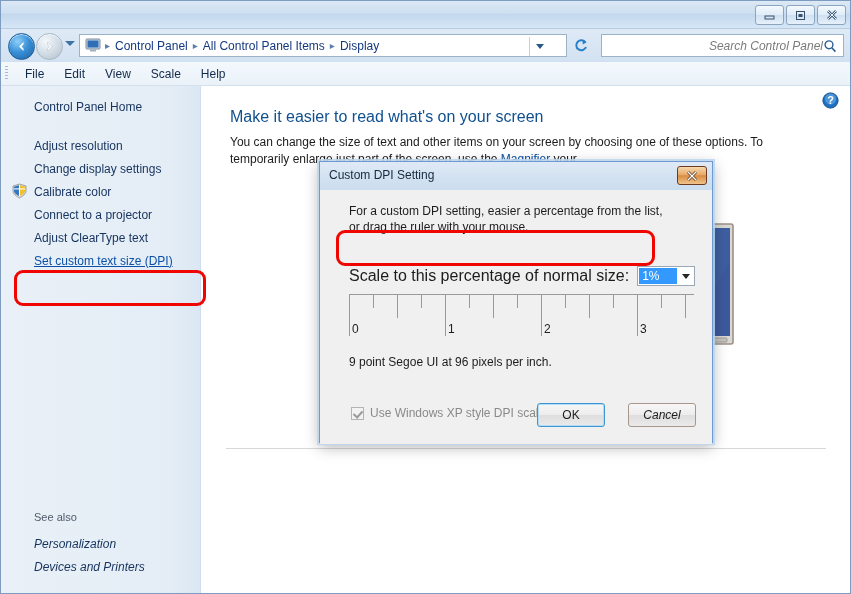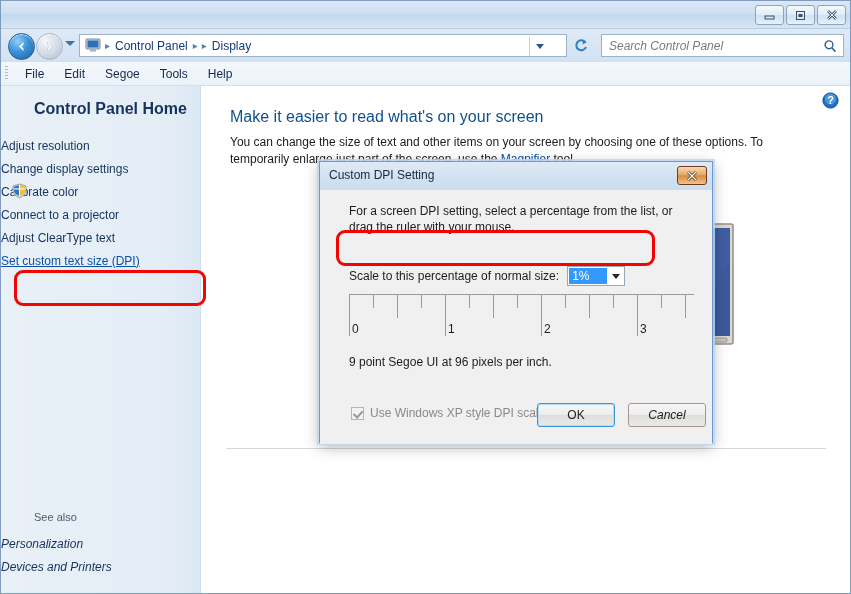--- a/index.html
+++ b/index.html
@@ -154,20 +154,21 @@
     display: flex;
     align-items: center;
   }
   .search-ph {
     flex: 1;
     font-size: 12px;
     font-style: italic;
     color: #7b7b7b;
     padding-left: 7px;
     white-space: nowrap;
+    text-align: right;
   }
   .search-icon { margin-right: 6px; }
 
   
   .menubar {
     position: absolute;
     left: 0; top: 61px;
     width: 851px;
     height: 24px;
     background: linear-gradient(to bottom, #f3f8fc 0%, #eaf2f9 100%);
@@ -198,36 +199,36 @@
     width: 200px;
     height: 509px;
     background: linear-gradient(to right, #e9f0f7 0%, #e4edf6 85%, #dbe7f3 100%);
     border-right: 1px solid #cfdded;
     box-sizing: border-box;
     overflow: hidden;
   }
   .sb-home {
     position: absolute;
     left: 33px; top: 14px;
-    font-size: 16px;
+    font-size: 12px;
     color: #16335e;
     cursor: default;
     white-space: nowrap;
-    font-weight: bold;
   }
   .sb-list {
     position: absolute;
     left: 0; top: 48px;
     width: 200px;
   }
   .sb-item {
     position: relative;
     height: 23px;
     display: flex;
     align-items: center;
+    padding-left: 33px;
     font-size: 12px;
     color: #16335e;
     cursor: default;
     white-space: nowrap;
     box-sizing: border-box;
   }
   .sb-item .shield {
     position: absolute;
     left: 11px;
     top: 3px;
@@ -404,21 +405,21 @@
     color: #1c1c1c;
     line-height: 16px;
   }
   .scale-row {
     position: absolute;
     left: 29px; top: 76px;
     display: flex;
     align-items: center;
   }
   .scale-label {
-    font-size: 12px;
+    font-size: 16px;
     color: #1c1c1c;
     white-space: nowrap;
   }
   .combo {
     margin-left: 8px;
     width: 58px;
     height: 20px;
     border: 1px solid #9aa7b4;
     background: #ffffff;
     box-sizing: border-box;
@@ -510,21 +511,21 @@
     transform: rotate(42deg);
   }
   .dlg-check-label {
     margin-left: 6px;
     font-size: 12px;
     color: #8a8a8a;
     white-space: nowrap;
   }
   .dlg-btn {
     position: absolute;
-    width: 78px;
+    width: 68px;
     height: 24px;
     border-radius: 3px;
     font-size: 12px;
     color: #1c1c1c;
     display: flex;
     align-items: center;
     justify-content: center;
     box-sizing: border-box;
     cursor: default;
     background: linear-gradient(to bottom, #f7f7f7 0%, #ededed 48%, #dedede 52%, #eaeaea 100%);
@@ -583,20 +584,21 @@
 
     <div class="addrbox">
       <svg width="16" height="15" viewBox="0 0 16 15" style="margin:0 2px 0 2px">
         <rect x="1" y="1" width="14" height="10" rx="1" fill="#c9d6e2" stroke="#7b8c9c" stroke-width="1"></rect>
         <rect x="2.5" y="2.5" width="11" height="7" fill="#2f6fb5"></rect>
         <rect x="5" y="11.5" width="6" height="2" fill="#9fb0c0"></rect>
       </svg>
       <span class="crumb-sep">▸</span>
       <span class="crumb">Control Panel</span>
       <span class="crumb-sep">▸</span>
+      <span class="crumb">All Control Panel Items</span>
       <span class="crumb-sep">▸</span>
       <span class="crumb">Display</span>
       <div class="addr-sep"></div>
       <div class="addr-dd"></div>
     </div>
 
     <div class="refresh">
       <svg width="16" height="16" viewBox="0 0 16 16">
         <path d="M12.5 4.5 A5 5 0 1 0 13 9" stroke="#2a7fc9" stroke-width="2" fill="none"></path>
         <path d="M9.5 2 L13.5 4.2 L9.8 6.4 Z" fill="#2a7fc9"></path>
@@ -609,22 +611,22 @@
         <circle cx="6" cy="5.8" r="3.9" fill="none" stroke="#2b5f96" stroke-width="1.4"></circle>
         <path d="M8.8 8.8 L12.4 12.6" stroke="#2b5f96" stroke-width="1.6" fill="none"></path>
       </svg>
     </div>
   </div>
 
   <div class="menubar">
     <div class="grip"></div>
     <span class="menu-item">File</span>
     <span class="menu-item">Edit</span>
-    <span class="menu-item">Segoe</span>
-    <span class="menu-item">Tools</span>
+    <span class="menu-item">View</span>
+    <span class="menu-item">Scale</span>
     <span class="menu-item">Help</span>
   </div>
 
   <div class="sidebar">
     <div class="sb-home">Control Panel Home</div>
 
     <div class="sb-list">
       <div class="sb-item">
         <span>Adjust resolution</span>
       </div>
@@ -670,21 +672,21 @@
       <svg width="17" height="17" viewBox="0 0 17 17">
         <circle cx="8.5" cy="8.5" r="7.6" fill="#1e6fc0" stroke="#13548f" stroke-width="1"></circle>
         <circle cx="8.5" cy="7" r="5.6" fill="#4b95d8"></circle>
         <text x="8.5" y="12.3" font-family="Liberation Sans, sans-serif" font-size="11" font-weight="bold" fill="#ffffff" text-anchor="middle">?</text>
       </svg>
     </div>
 
     <div class="page-title">Make it easier to read what's on your screen</div>
 
     <div class="page-desc">
-      <span>You can change the size of text and other items on your screen by choosing one of these options. To temporarily enlarge just part of the screen, use the </span><span class="magnifier-link">Magnifier</span><span> tool.</span>
+      <span>You can change the size of text and other items on your screen by choosing one of these options. To temporarily enlarge just part of the screen, use the </span><span class="magnifier-link">Magnifier</span><span> your.</span>
     </div>
 
     <div class="radio-row" id="radio-smaller">
       <span class="radio sel"></span>
       <span class="radio-label">Smaller - 1</span>
     </div>
     <div class="radio-row" id="radio-medium">
       <span class="radio"></span>
       <span class="radio-label">Medium</span>
     </div>
@@ -708,21 +710,21 @@
       <div class="dlg-title-text">Custom DPI Setting</div>
       <div class="dlg-close">
         <svg width="14" height="12" viewBox="0 0 14 12">
           <path d="M3 2 L11 10 M11 2 L3 10" stroke="#5c3a22" stroke-width="2.8" fill="none"></path>
           <path d="M3 2 L11 10 M11 2 L3 10" stroke="#ffffff" stroke-width="1.2" fill="none"></path>
         </svg>
       </div>
     </div>
 
     <div class="dlg-body">
-      <div class="dlg-instr">For a screen DPI setting, select a percentage from the list, or drag the ruler with your mouse.</div>
+      <div class="dlg-instr">For a custom DPI setting, easier a percentage from the list, or drag the ruler with your mouse.</div>
 
       <div class="scale-row">
         <span class="scale-label">Scale to this percentage of normal size:</span>
         <span class="combo">
           <span class="combo-val">1%</span>
           <span class="combo-arrow"></span>
         </span>
       </div>
 
       <div class="ruler">

